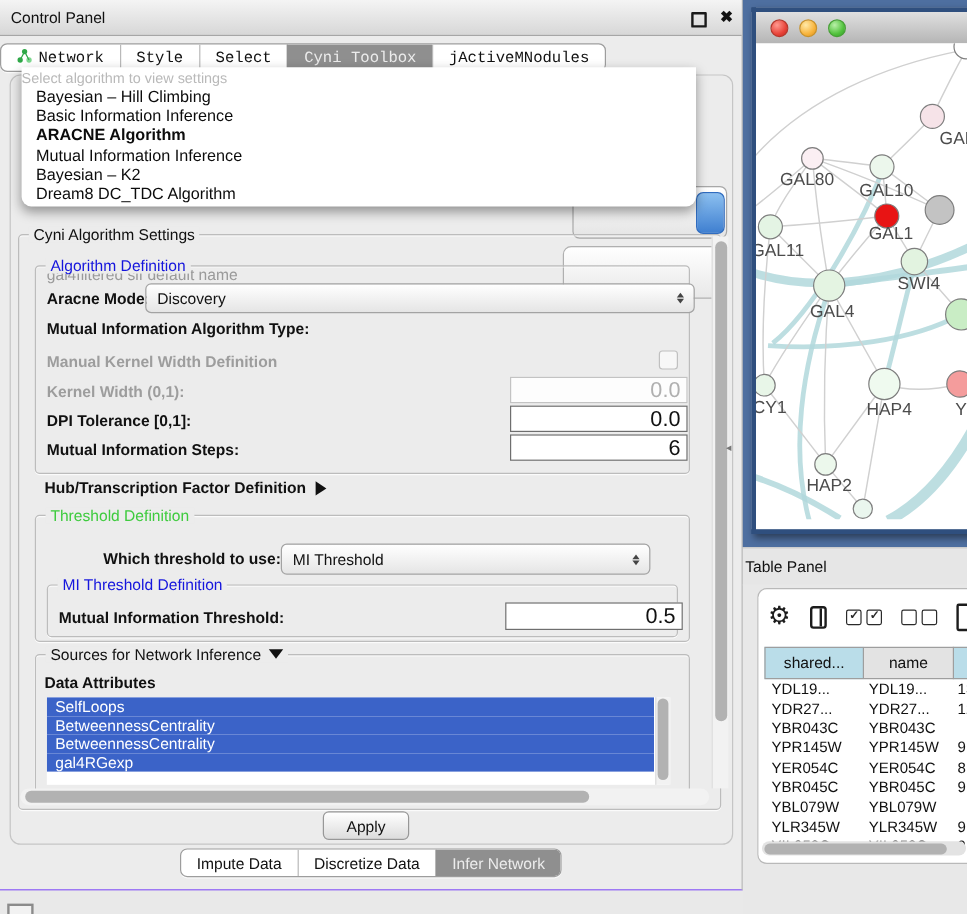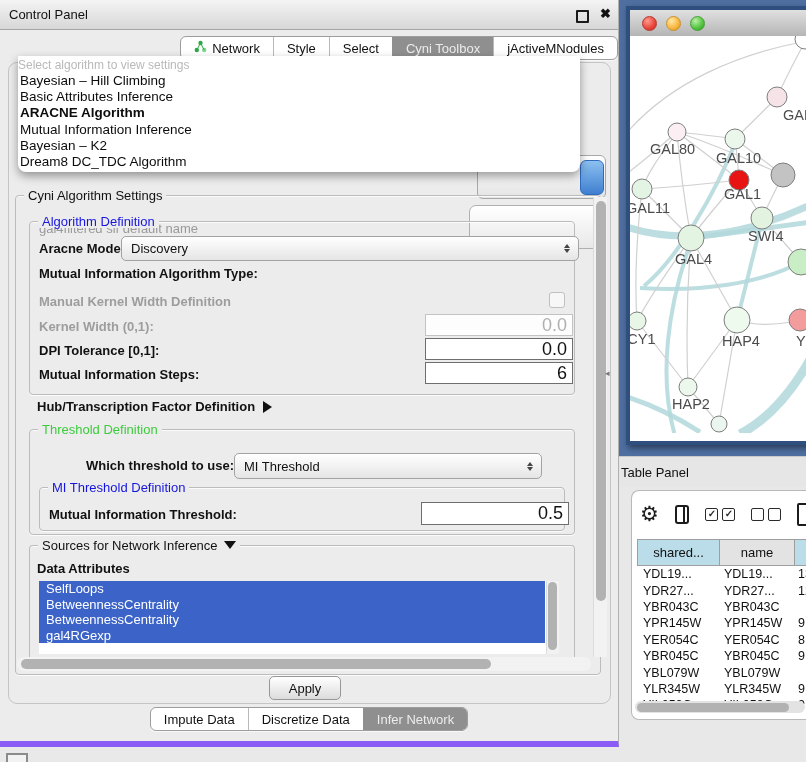--- a/index.html
+++ b/index.html
@@ -1,51 +1,51 @@
 <!DOCTYPE html>
 <html><head>
 <meta charset="utf-8">
 <style>
   html,body{margin:0;padding:0;}
   body{width:806px;height:762px;overflow:hidden;position:relative;background:#e9e9e9;
        font-family:"Liberation Sans",sans-serif;-webkit-font-smoothing:antialiased;}
   .abs{position:absolute;}
   
   #control-panel{left:0;top:0;width:618px;height:741px;background:#ececec;
-    border-right:1px solid #b0b0b0;border-bottom:6px solid #8b5cf6;}
+    border-right:1px solid #b0b0b0;border-bottom:1px solid #8b5cf6;}
   #cp-titlebar{left:0;top:0;right:0;height:29px;background:linear-gradient(#f4f4f4,#d7d7d7);
     border-bottom:1px solid #a6a6a6;}
   #cp-title{left:9px;top:0;line-height:29px;font-size:13px;color:#111;}
   .win-float{right:29px;top:10px;width:9px;height:9px;border:2px solid #1a1a1a;border-radius:1px;}
   .win-close{right:7px;top:6px;font-size:13px;font-weight:bold;color:#111;}
   
   .seg{display:flex;border:1px solid #9d9d9d;border-radius:6px;overflow:hidden;background:#fff;
     height:22px;box-shadow:0 1px 0 rgba(255,255,255,.7);}
   .seg .tab{display:flex;align-items:center;gap:5px;padding:0 13px;font-size:13px;color:#111;
     border-left:1px solid #b9b9b9;white-space:nowrap;}
   .seg .tab:first-child{border-left:none;}
   .seg .tab.sel{background:#8f8f8f;color:#ececec;border-left-color:#8f8f8f;}
-  #top-tabs{top:36px;left:0;right:0;display:flex;justify-content:flex-end;}
+  #top-tabs{top:36px;left:0;right:0;display:flex;justify-content:flex-start;font-family:Liberation Mono, monospace;}
   #bottom-tabs{top:707px;left:0;right:0;display:flex;justify-content:center;}
   
   #content-panel{left:8px;top:62px;width:601px;height:640px;background:#ececec;
     border:1px solid #c5c5c5;border-radius:9px;}
   
   #frag-combo1{left:468px;top:92px;width:127px;height:42px;border:1px solid #a8a8a8;border-radius:6px;
     background:linear-gradient(#fff,#e4e4e4);}
   #frag-stepper{left:571px;top:97px;width:22px;height:33px;border:1px solid #2f6cc0;border-radius:6px;
     background:linear-gradient(#8cc0f0,#3f7fd0);}
   #frag-combo2{left:460px;top:142px;width:135px;height:42px;border:1px solid #b0b0b0;border-radius:7px;
     background:linear-gradient(#fff,#e8e8e8);}
   #frag-text{left:30px;top:158px;font-size:13px;color:#9a9a9a;}
   
   #algo-popup{left:18px;top:56px;width:562px;height:116px;background:#fff;
     border-radius:0 0 8px 8px;box-shadow:0 4px 10px rgba(0,0,0,.38);z-index:6;}
   #algo-placeholder{text-align:left;color:#b9b9b9;font-size:12px;padding-top:2px;height:15px;}
-  .algo-item{font-size:13.5px;color:#0c0c0c;line-height:16.2px;padding-left:2px;white-space:nowrap;}
+  .algo-item{font-size:13.5px;color:#0c0c0c;line-height:16.2px;padding-left:12px;white-space:nowrap;}
   .algo-item.sel{font-weight:bold;}
   
   .group{border:1px solid #bcbcbc;border-radius:4px;
     box-shadow:inset 0 1px 0 rgba(255,255,255,.8),0 1px 0 rgba(255,255,255,.8);}
   .gtitle{position:absolute;background:#ececec;padding:0 4px;font-size:13px;line-height:13px;}
   .blue{color:#1515dd;} .green{color:#3ecb3e;} .black{color:#111;}
   .lbl{font-size:13px;font-weight:bold;color:#111;white-space:nowrap;}
   .lbl.dis{color:#9d9d9d;}
   .combo{background:linear-gradient(#ffffff,#e5e5e5);border:1px solid #a3a3a3;border-radius:5px;
     font-size:13px;color:#111;display:flex;align-items:center;padding-left:9px;}
@@ -226,21 +226,21 @@
       <div class="sb-thumb abs" style="left:4px;top:2px;width:470px;height:10px;"></div>
     </div>
 
     <div class="abs" id="apply-btn" style="top:613px;left:260px;">Apply</div>
   </div>
 
   <div class="abs" id="algo-popup">
     <div id="algo-placeholder">Select algorithm to view settings</div>
     <div id="algo-items">
         <div class="algo-item">Bayesian – Hill Climbing</div>
-        <div class="algo-item">Basic Attributes Inference</div>
+        <div class="algo-item">Basic Information Inference</div>
         <div class="algo-item sel">ARACNE Algorithm</div>
         <div class="algo-item">Mutual Information Inference</div>
         <div class="algo-item">Bayesian – K2</div>
         <div class="algo-item">Dream8 DC_TDC Algorithm</div>
       </div>
   </div>
 
   <div class="abs" id="bottom-tabs">
       <div class="seg">
         <div class="tab">Impute Data</div>

